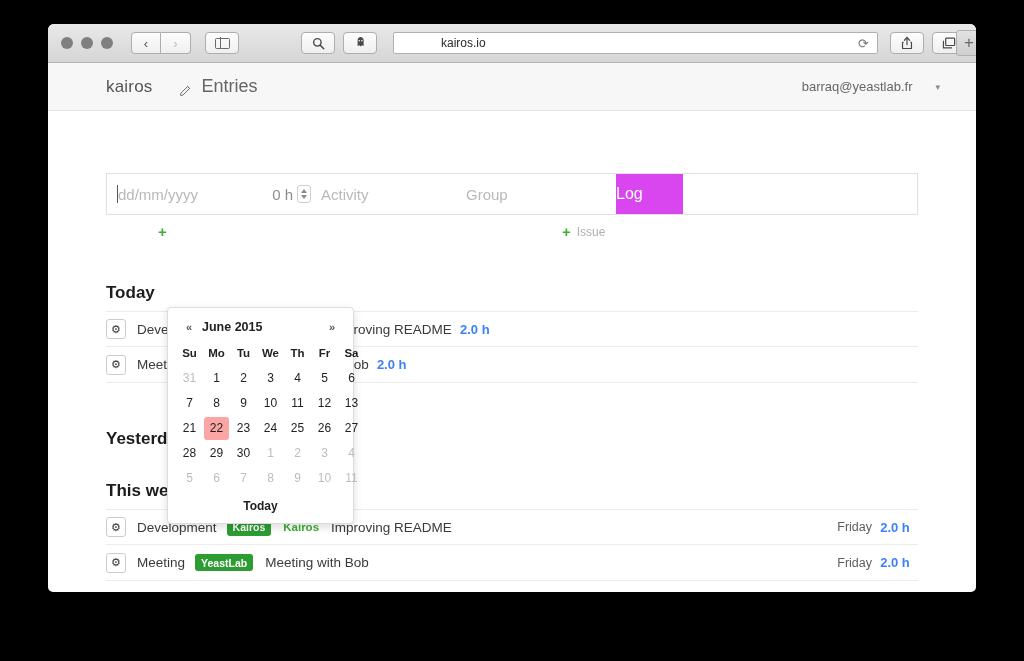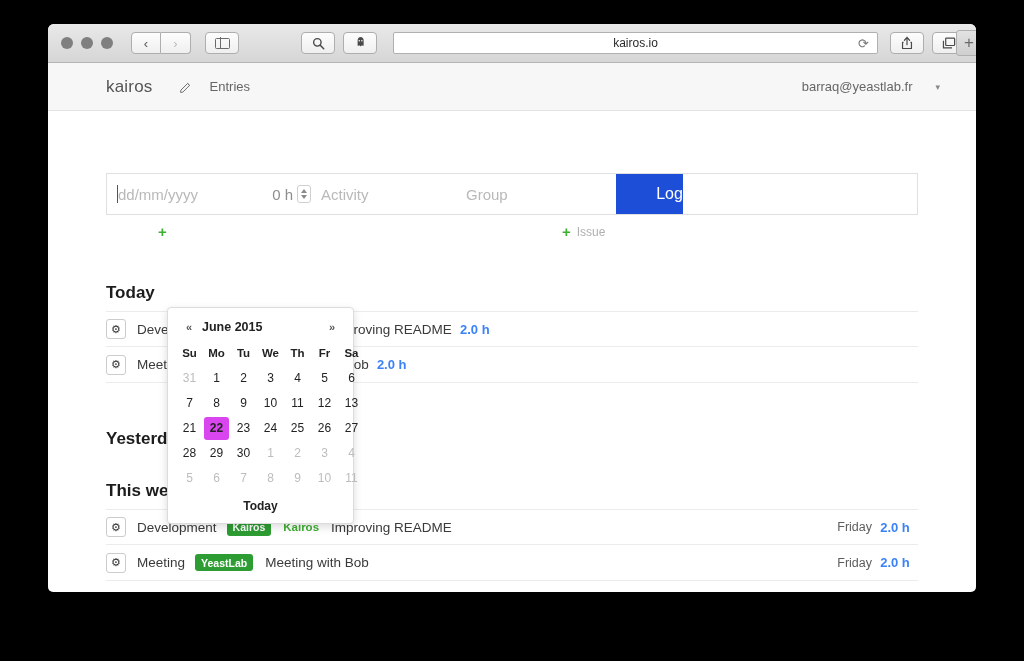--- a/index.html
+++ b/index.html
@@ -55,23 +55,23 @@
 
   .searchgrp { display: flex; margin-left: 62px; gap: 8px; }
 
   .urlbar {
     flex: 1;
     height: 22px;
     margin: 0 12px 0 16px;
     background: #fff;
     border: 1px solid #b0b0b0;
     border-radius: 2px;
-    display: flex; align-items: center; justify-content: center;
+    display: flex; align-items: center; 
     position: relative;
-    font-size: 12px; color: #2a2a2a;
+    font-size: 12px; color: #2a2a2a; padding-left: 47px;
   }
   .reload {
     position: absolute; right: 8px; top: 50%; transform: translateY(-50%);
     font-size: 13px; color: #777;
   }
   .rightgrp { display: flex; gap: 8px; margin-right: 10px; }
   .newtab {
     position: absolute; right: -6px; top: 50%; transform: translateY(-50%);
     width: 26px; height: 26px;
     background: linear-gradient(#e2e2e2,#cfcfcf);
@@ -85,22 +85,22 @@
 
   .navbar {
     height: 48px;
     background: #f7f7f7;
     border-bottom: 1px solid #e3e3e3;
     display: flex; align-items: center;
     padding: 0 36px 0 58px;
   }
   .brand { font-size: 17px; color: #555; letter-spacing: .2px; }
   .nav-entries {
-    margin-left: 26px; font-size: 13px; color: #666;
-    display: flex; align-items: flex-end; gap: 18px;
+    margin-left: 26px; font-size: 18px; color: #666;
+    display: flex; align-items: flex-end; gap: 10px;
   }
   .pencil-icon { font-size: 12px; color: #666; }
   .nav-user {
     margin-left: auto; font-size: 13px; color: #666;
     display: flex; align-items: center; gap: 23px;
   }
   .caret { font-size: 9px; color: #888; }
 
   
   .content { position: relative; padding: 0 58px; }
@@ -135,24 +135,23 @@
   .stepper i {
     width: 0; height: 0; border-left: 3px solid transparent;
     border-right: 3px solid transparent; display: block;
   }
   .stepper i.up { border-bottom: 4px solid #8a8a8a; }
   .stepper i.dn { border-top: 4px solid #8a8a8a; }
   .f-activity { width: 145px; display: flex; align-items: center; color: #b9b9b9; }
   .f-group { width: 150px; display: flex; align-items: center; color: #b9b9b9; }
   .f-desc { flex: 1; display: flex; align-items: center; color: #b9b9b9; }
   .f-log {
-    width: 67px; background: #1d4ed8; color: #fff;
-    display: flex; align-items: center; justify-content: center;
+    width: 67px; background: #d946ef; color: #fff;
+    display: flex; align-items: center; justify-content: flex-start;
     font-size: 16px;
-    padding-left: 40px;
   }
 
   
   .plusrow {
     position: absolute; left: 58px; top: 110px; width: 812px; height: 22px;
   }
   .plus-left { position: absolute; left: 52px; top: 2px; color: #3fae32; font-size: 15px; font-weight: bold; }
   .plus-issue {
     position: absolute; left: 456px; top: 2px;
     display: flex; align-items: center; gap: 6px;
@@ -213,21 +212,21 @@
   }
   table.dp td {
     height: 25px; text-align: center;
     font-size: 12px; color: #222;
   }
   table.dp td .cell {
     display: block; width: 25px; height: 23px; line-height: 23px;
     margin: 0 auto; border-radius: 3px;
   }
   table.dp td.muted .cell { color: #bdbdbd; }
-  table.dp td.active .cell { background: #d946ef; color: #222; font-weight: bold; }
+  table.dp td.active .cell { background: #fca5a5; color: #222; font-weight: normal; }
   .dp-today {
     text-align: center; font-size: 12px; font-weight: bold; color: #222;
     padding: 8px 0 6px;
   }
 </style>
 </head>
 <body>
 
 <div class="browser">
 

